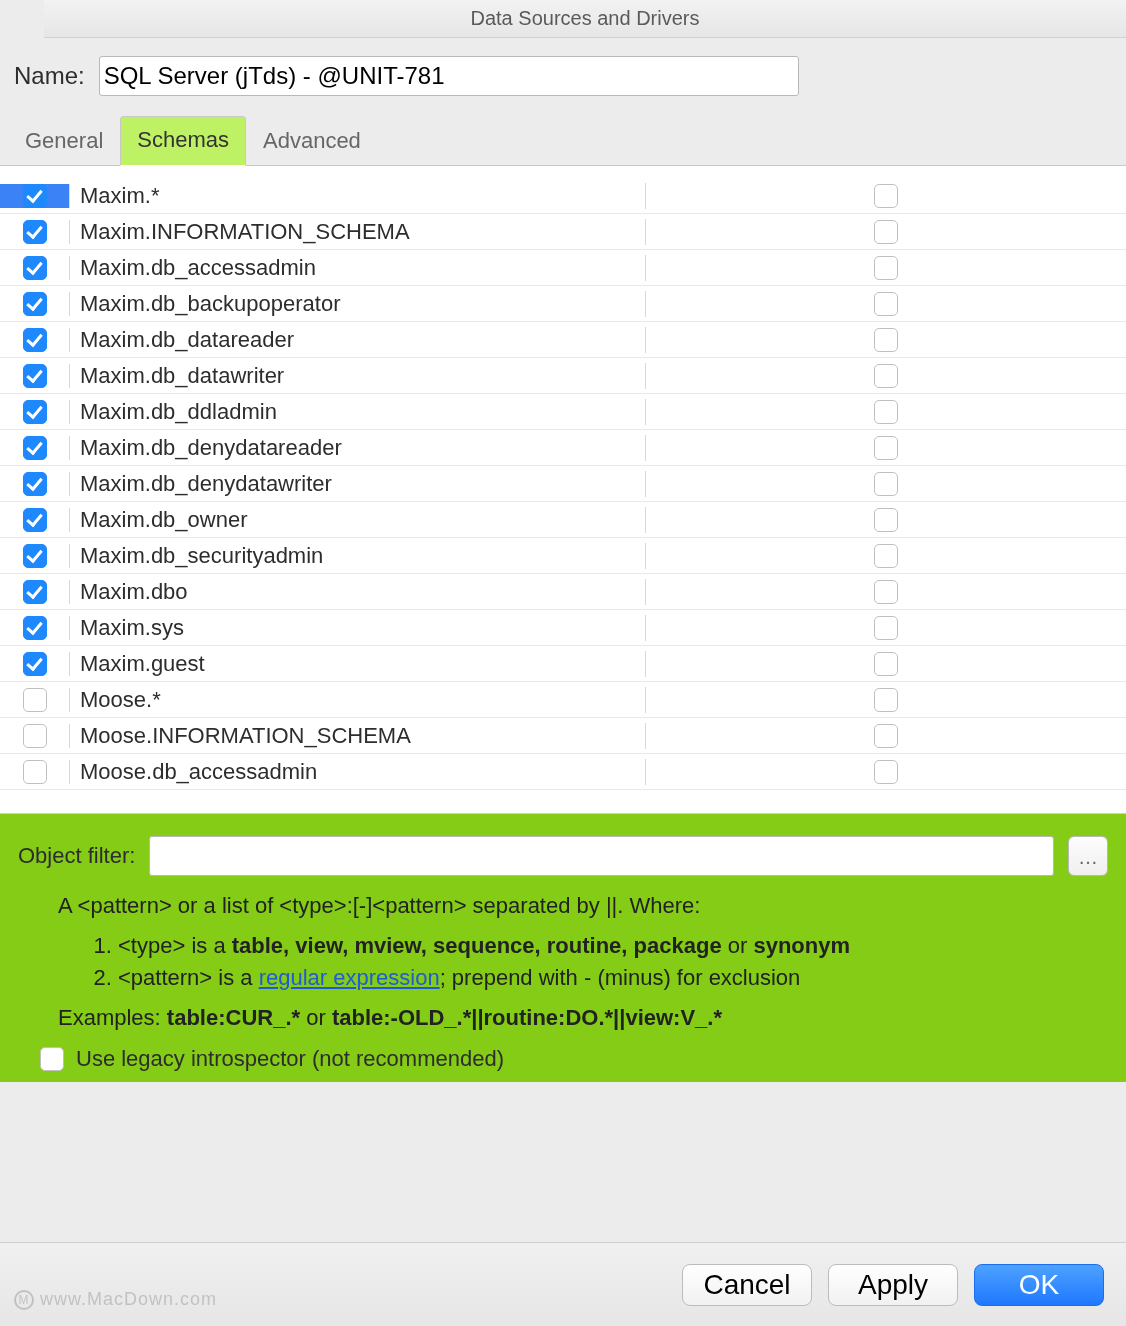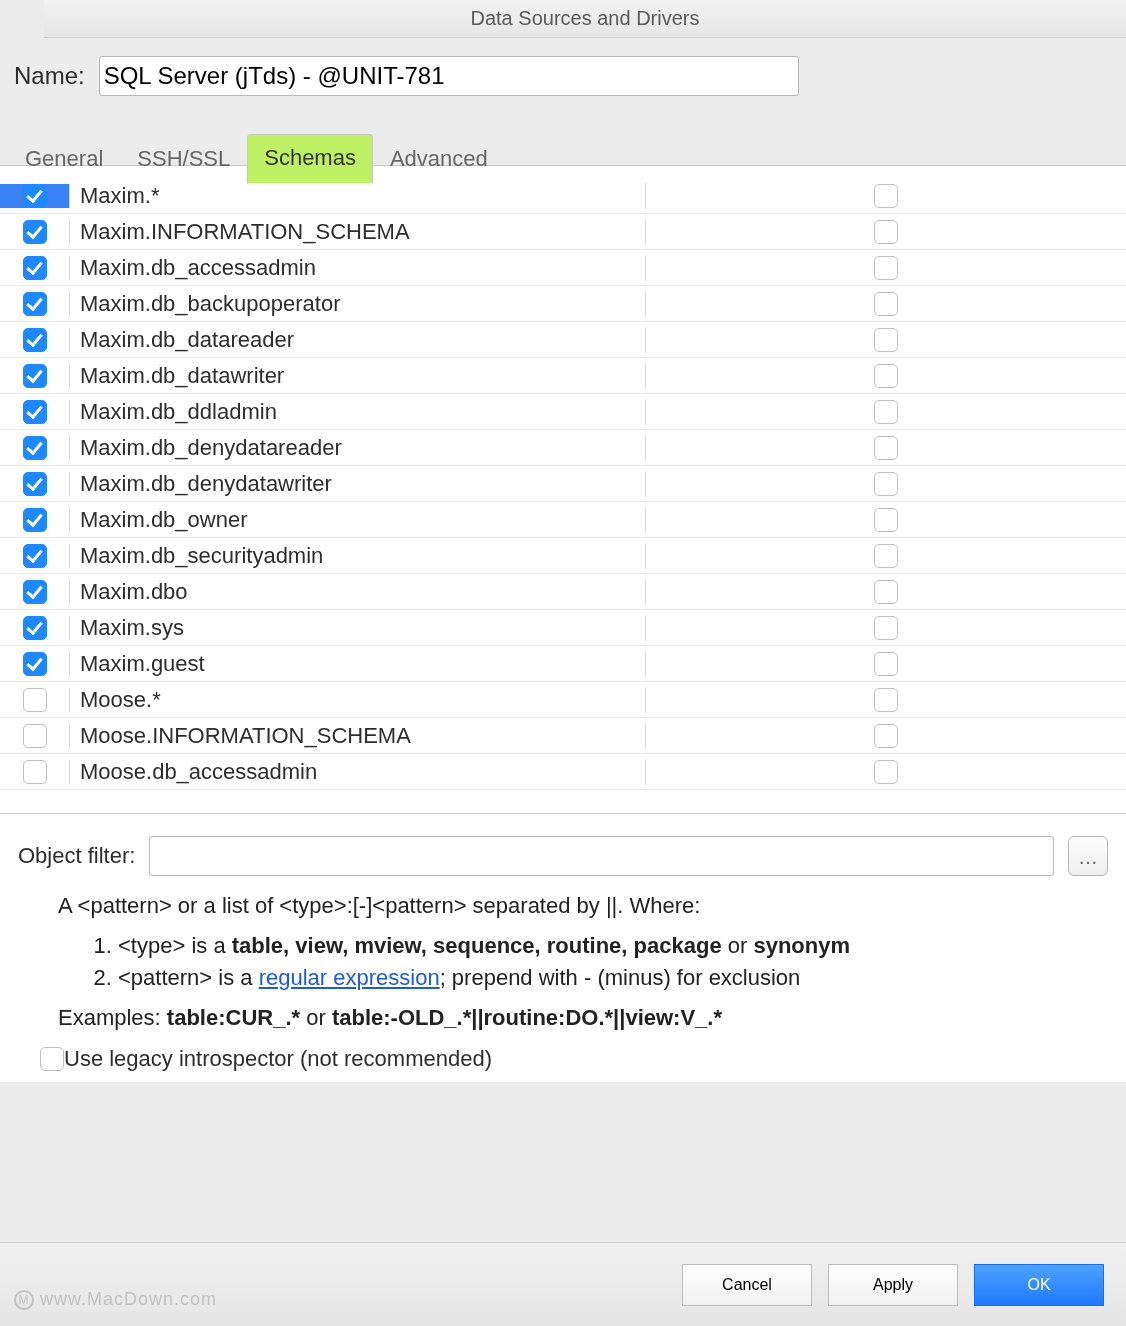--- a/index.html
+++ b/index.html
@@ -45,21 +45,21 @@
     border-bottom:1px solid #c8c8c8;
   }
   .tab {
     padding: 10px 16px 12px 16px;
     font-size: 22px;
     color:#666;
     cursor:pointer;
     border:1px solid transparent;
     border-bottom:none;
     position:relative;
-    top:19px;
+    top:1px;
   }
   .tab.active {
     background:#bef264;
     color:#333;
     border:1px solid #c8c8c8;
     border-bottom:1px solid #fff;
     border-radius:4px 4px 0 0;
   }
   .grid-wrap {
     background:#fff;
@@ -104,21 +104,21 @@
     content:"";
     width:6px; height:12px;
     border: solid #fff;
     border-width: 0 3px 3px 0;
     transform: rotate(40deg);
     margin-top:-3px;
   }
   .filter-area {
     padding: 22px 18px 10px 18px;
     font-size:22px;
-    background:#ffffff;
+    background:#84cc16;
   }
   .filter-row { display:flex; align-items:center; gap:14px; }
   .filter-row input {
     flex:1; height:40px; font-size:22px; padding:4px 10px;
     border:1px solid #b8b8b8; border-radius:3px; background:#fff;
   }
   .ell-btn {
     width:40px; height:40px;
     border:1px solid #b8b8b8; border-radius:6px;
     background: linear-gradient(#fdfdfd,#efefef);
@@ -128,39 +128,39 @@
     cursor:pointer;
   }
   .help {
     font-size:22px;
     line-height:1.45;
     padding: 14px 4px 4px 40px;
     color:#222;
   }
   .help ol { margin:8px 0 8px 60px; padding:0; }
   .help a { color:#1e5bd6; text-decoration:underline; }
-  .legacy-row { display:flex; align-items:center; padding:8px 0 0 22px; font-size:22px;}
+  .legacy-row { display:flex; align-items:center; gap:12px; padding:8px 0 0 22px; font-size:22px;}
   .footer {
     height: 84px;
     display:flex;
     align-items:center;
     justify-content:flex-end;
     gap:16px;
     padding: 0 22px;
     border-top:1px solid #cfcfcf;
     background: linear-gradient(#f0f0f0,#e6e6e6);
     position:absolute;
     bottom:0; left:0; right:0;
   }
   .btn {
     min-width:130px; height:42px;
-    border-radius:0;
+    border-radius:8px;
     border:1px solid #bcbcbc;
     background: linear-gradient(#ffffff,#f1f1f1);
-    font-size:16px;
+    font-size:28px;
     cursor:pointer;
   }
   .btn.primary {
     background: linear-gradient(#4ea2ff,#1e78ff);
     border-color:#1a6df0;
     color:#fff;
   }
   .watermark {
     position:absolute;
     left:14px; bottom:16px;
@@ -180,21 +180,20 @@
 
 <div class="titlebar">Data Sources and Drivers</div>
 
 <div class="name-row">
   <label>Name:</label>
   <input class="name-input" type="text" value="SQL Server (jTds) - @UNIT-781" style="">
 </div>
 
 <div class="tabs" id="tabs">
     <div class="tab">General</div>
-    <div class="tab">SSH/SSL</div>
     <div class="tab active">Schemas</div>
     <div class="tab">Advanced</div>
   </div>
 
 <div class="grid-wrap">
   <div class="grid-body" id="grid-body">
       <div class="row">
         <div class="col-check selected">
           <span class="chk checked"></span>
         </div>

